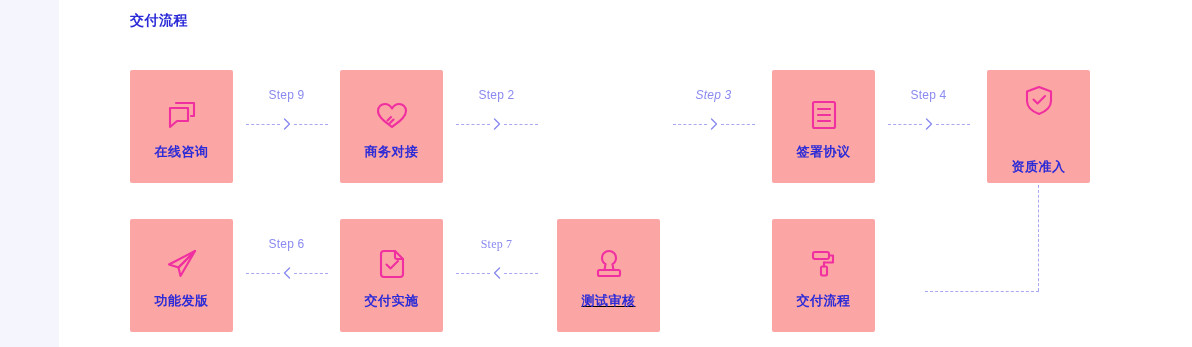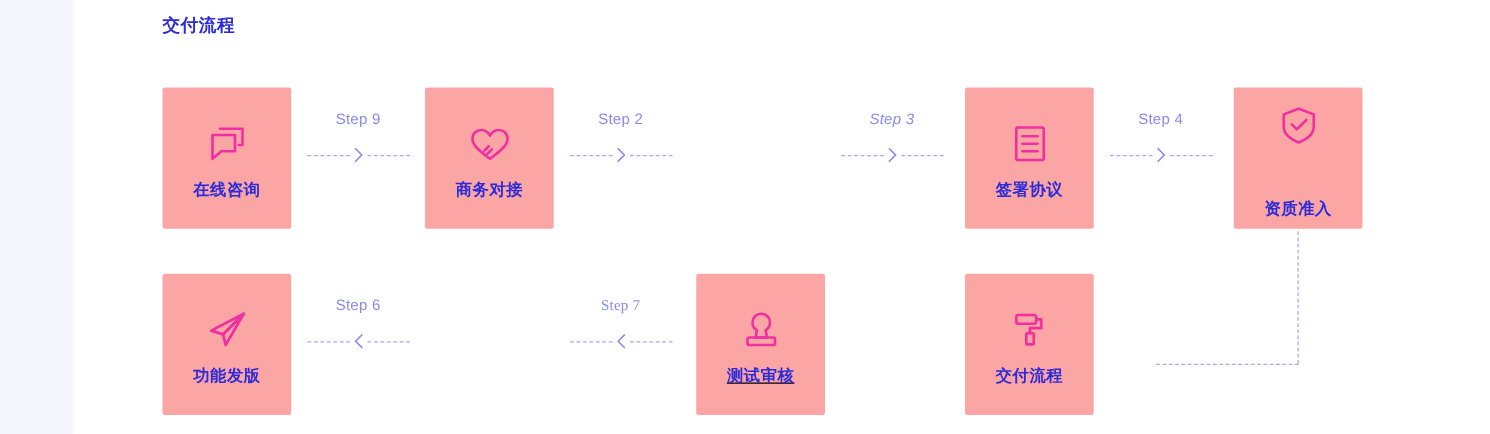--- a/index.html
+++ b/index.html
@@ -254,20 +254,30 @@
         <span class="dash"></span>
         <span class="chev">
           <svg width="10" height="14" viewBox="0 0 10 14" fill="none" stroke="#8a8af0" stroke-width="1.4" stroke-linecap="round" stroke-linejoin="round">
               <path d="M7.5 2 L2.5 7 L7.5 12"></path>
             </svg>
         </span>
         <span class="dash"></span>
       </span>
     </div>
 
+    <div class="card" style="left:340px; top:219px;">
+      <span class="icon-wrap">
+        <svg width="38" height="38" viewBox="0 0 38 38" fill="none" stroke="#f02fa0" stroke-width="2.1" stroke-linecap="round" stroke-linejoin="round">
+          <path d="M22 6 H11 C9.3 6 8 7.3 8 9 V29 C8 30.7 9.3 32 11 32 H27 C28.7 32 30 30.7 30 29 V14 Z"></path>
+          <path d="M22 6 V12 C22 13.1 22.9 14 24 14 H30"></path>
+          <path d="M13.5 19.5 L17.5 23.5 L25 16"></path>
+        </svg>
+      </span>
+      <span class="card-label">交付实施</span>
+    </div>
 
     <div class="connector" style="left:443px; top:237px;font-family:Liberation Serif, serif;">
       <span class="step-text">Step 7</span>
       <span class="dash-row">
         <span class="dash"></span>
         <span class="chev">
           <svg width="10" height="14" viewBox="0 0 10 14" fill="none" stroke="#8a8af0" stroke-width="1.4" stroke-linecap="round" stroke-linejoin="round">
               <path d="M7.5 2 L2.5 7 L7.5 12"></path>
             </svg>
         </span>

